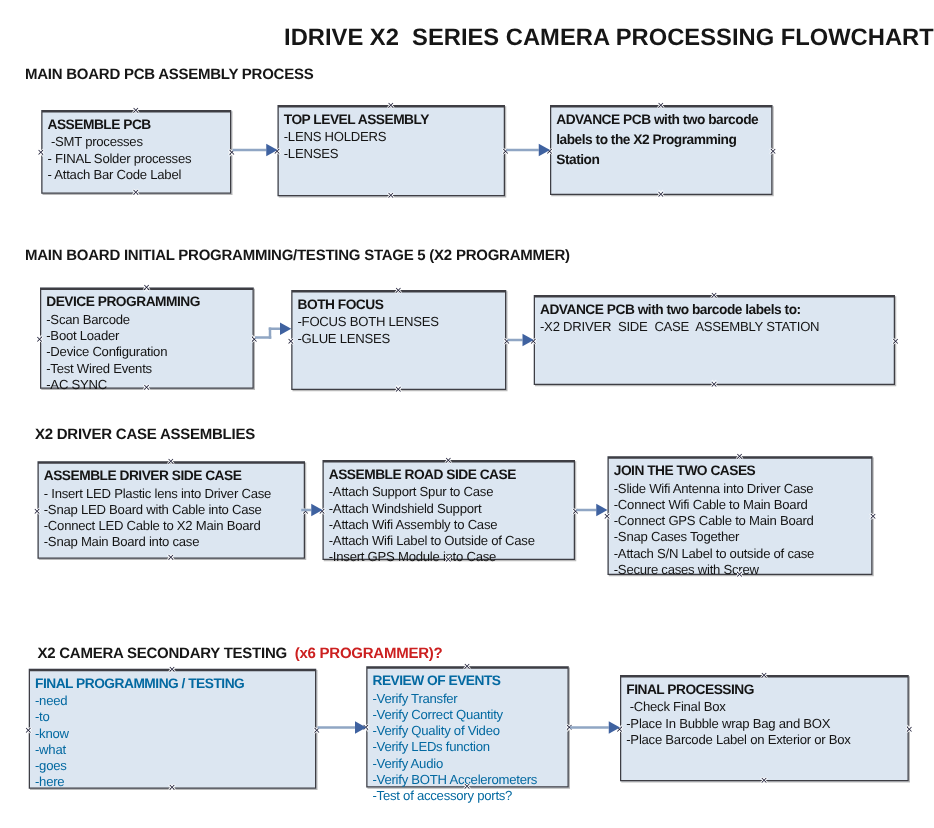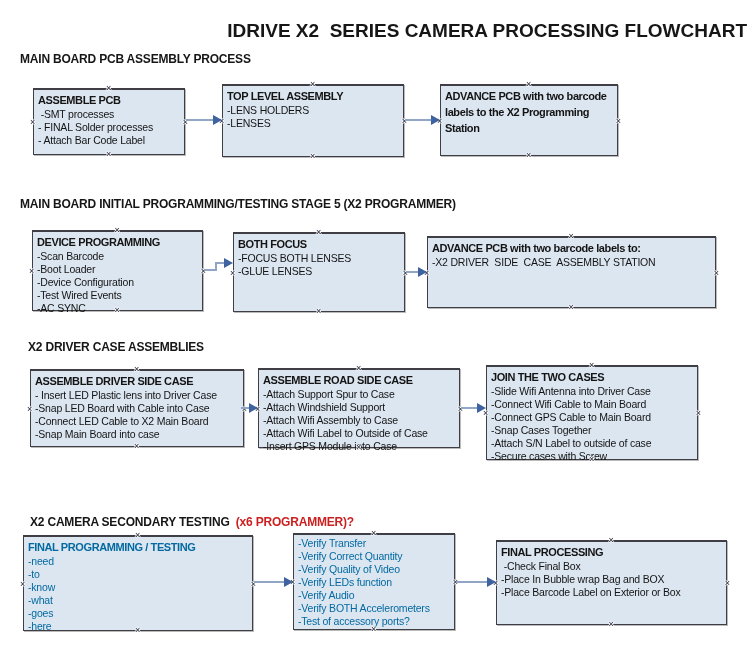--- a/index.html
+++ b/index.html
@@ -189,20 +189,21 @@
       <div class="item">-goes</div>
       <div class="item">-here</div>
     </div>
 </div>
 
 <div class="box red" style="left:293px;top:533px;width:162px;height:97px;">
   <span class="anchor top">×</span>
     <span class="anchor bottom">×</span>
     <span class="anchor left">×</span>
     <span class="anchor right">×</span>
+  <div class="btitle">REVIEW OF EVENTS</div>
   <div>
       <div class="item">-Verify Transfer</div>
       <div class="item">-Verify Correct Quantity</div>
       <div class="item">-Verify Quality of Video</div>
       <div class="item">-Verify LEDs function</div>
       <div class="item">-Verify Audio</div>
       <div class="item">-Verify BOTH Accelerometers</div>
       <div class="item">-Test of accessory ports?</div>
     </div>
 </div>

